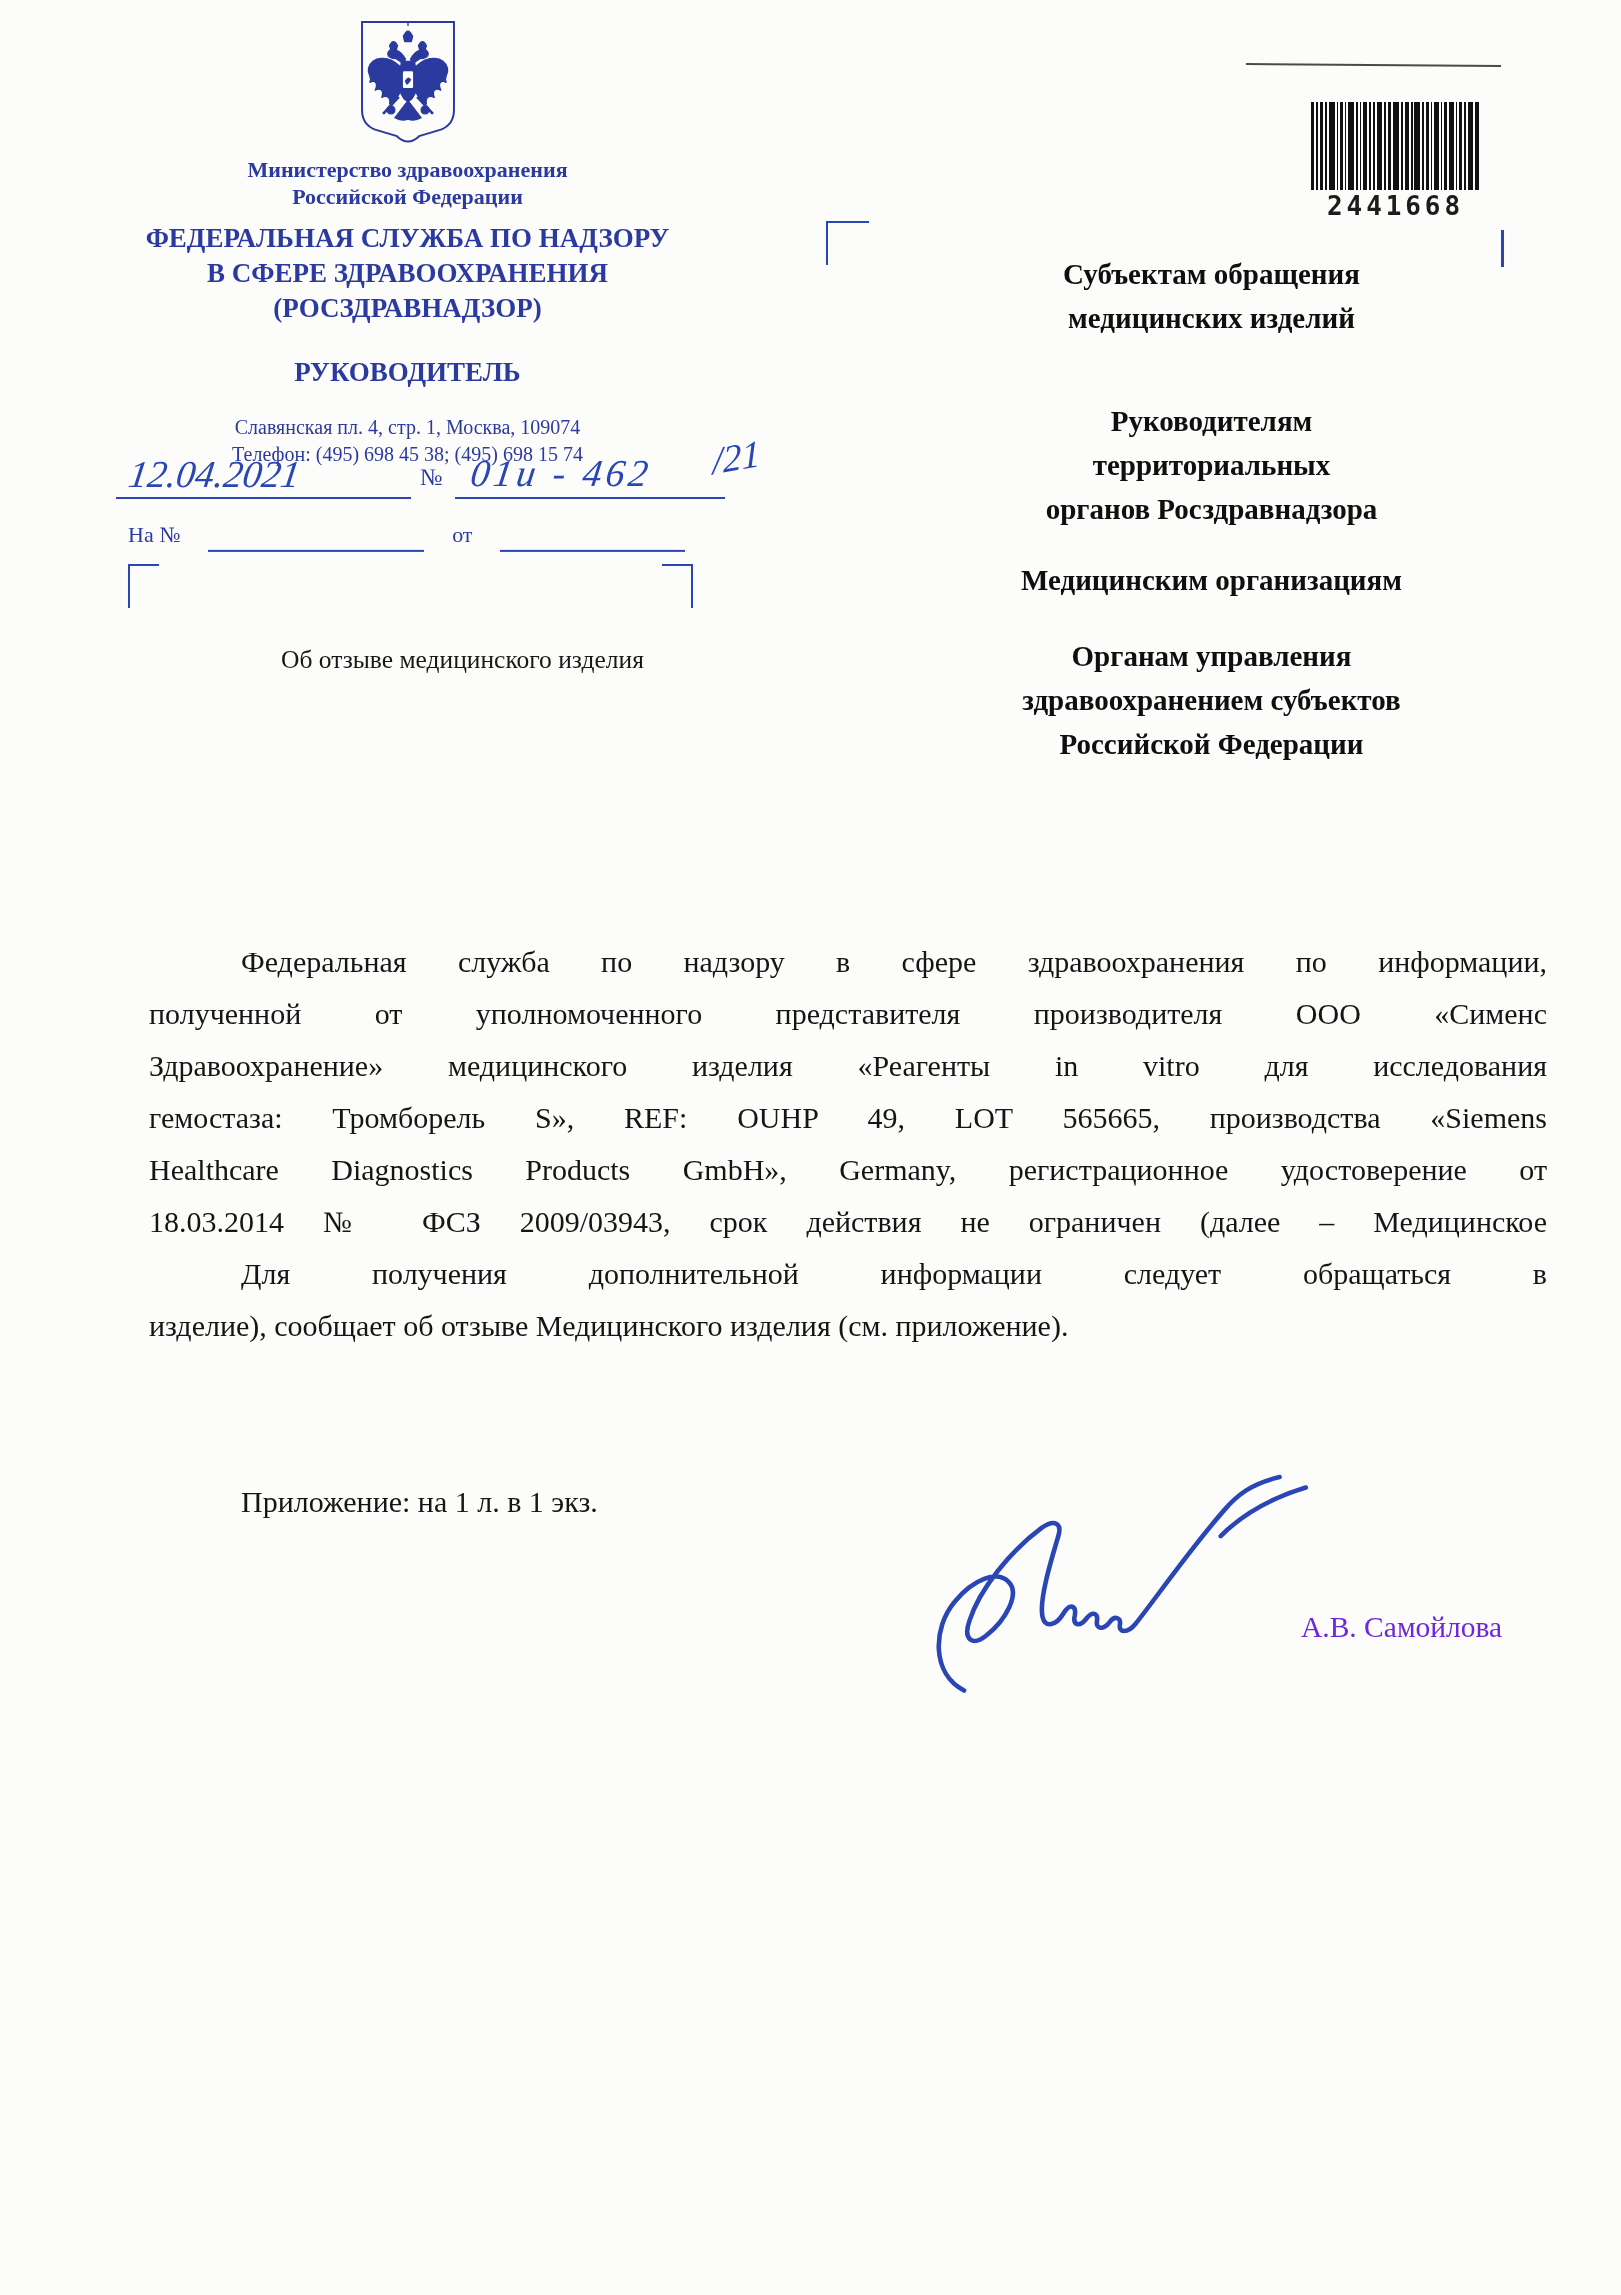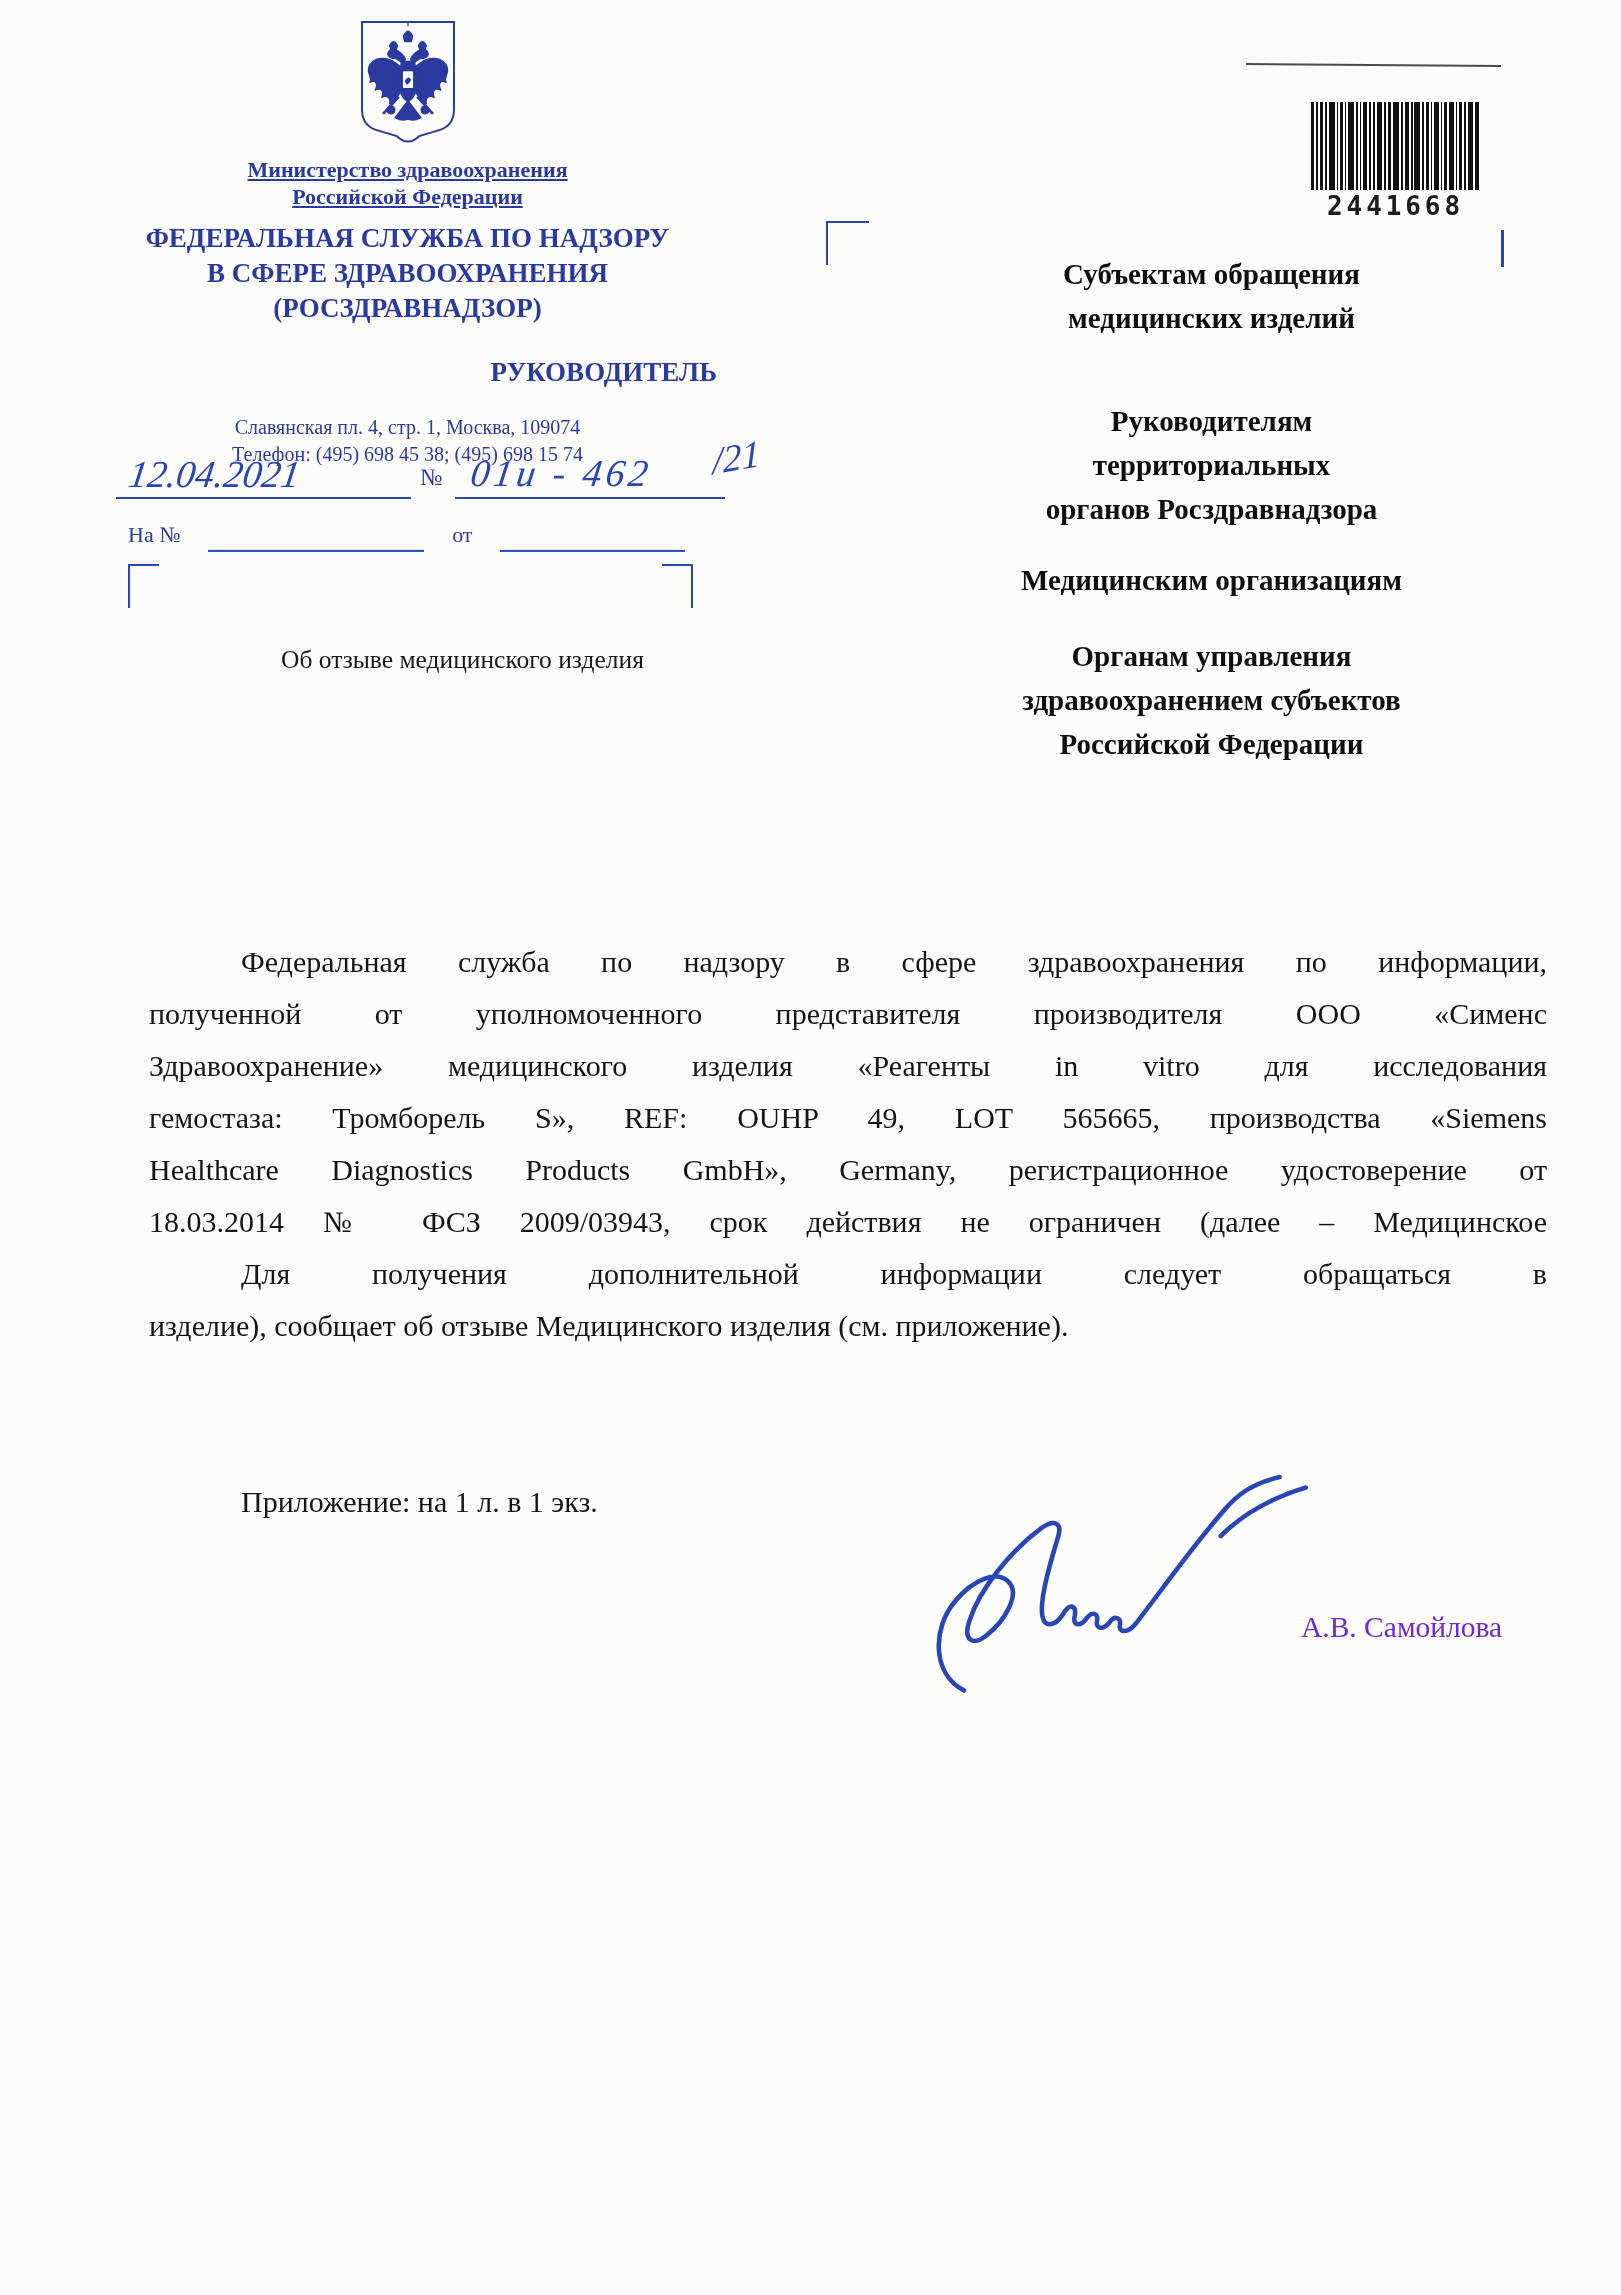--- a/index.html
+++ b/index.html
@@ -3,23 +3,23 @@
 <meta charset="utf-8">
 <style>
   html,body{margin:0;padding:0;background:#9a9a9a;}
   .page{
     position:relative;width:1622px;height:2295px;background:#fcfcfa;
     font-family:"Liberation Serif",serif;overflow:hidden;margin:0 auto;
   }
   
   .lh{position:absolute;left:98px;top:18.3px;width:619px;text-align:center;color:#2b3a9e;}
   .emblem{width:106px;height:130px;display:block;margin:0 auto;}
-  .lh-min{font-size:22px;font-weight:700;line-height:27px;margin-top:7.9px;text-decoration:underline;}
+  .lh-min{font-size:22px;font-weight:700;line-height:27px;margin-top:7.9px;}
   .lh-svc{font-size:27px;font-weight:700;line-height:35px;margin-top:10.5px;}
-  .lh-pos{font-size:27px;font-weight:700;margin-top:31px;text-align:right;}
+  .lh-pos{font-size:27px;font-weight:700;margin-top:31px;}
   .lh-addr{font-size:20px;line-height:27.5px;margin-top:26px;font-weight:400;}
   
   .refrow{position:absolute;left:98px;top:452px;width:694px;height:118px;}
   .hw{font-style:italic;font-size:38px;color:#2946b4;white-space:nowrap;transform:skewX(-8deg);}
   .hw-date{position:absolute;left:31px;top:0;}
   .hw-num{position:absolute;left:373px;top:-1.3px;letter-spacing:3.9px;}
   .hw-suffix{position:absolute;left:614px;top:-17px;transform:rotate(-10deg) skewX(-8deg);}
   .num-sign{position:absolute;left:322px;top:11.8px;font-size:23.6px;color:#2b3a9e;}
   .uline{position:absolute;height:0;border-bottom:2px solid #2946b4;}
   .ul1{left:18.3px;top:45px;width:295px;}

